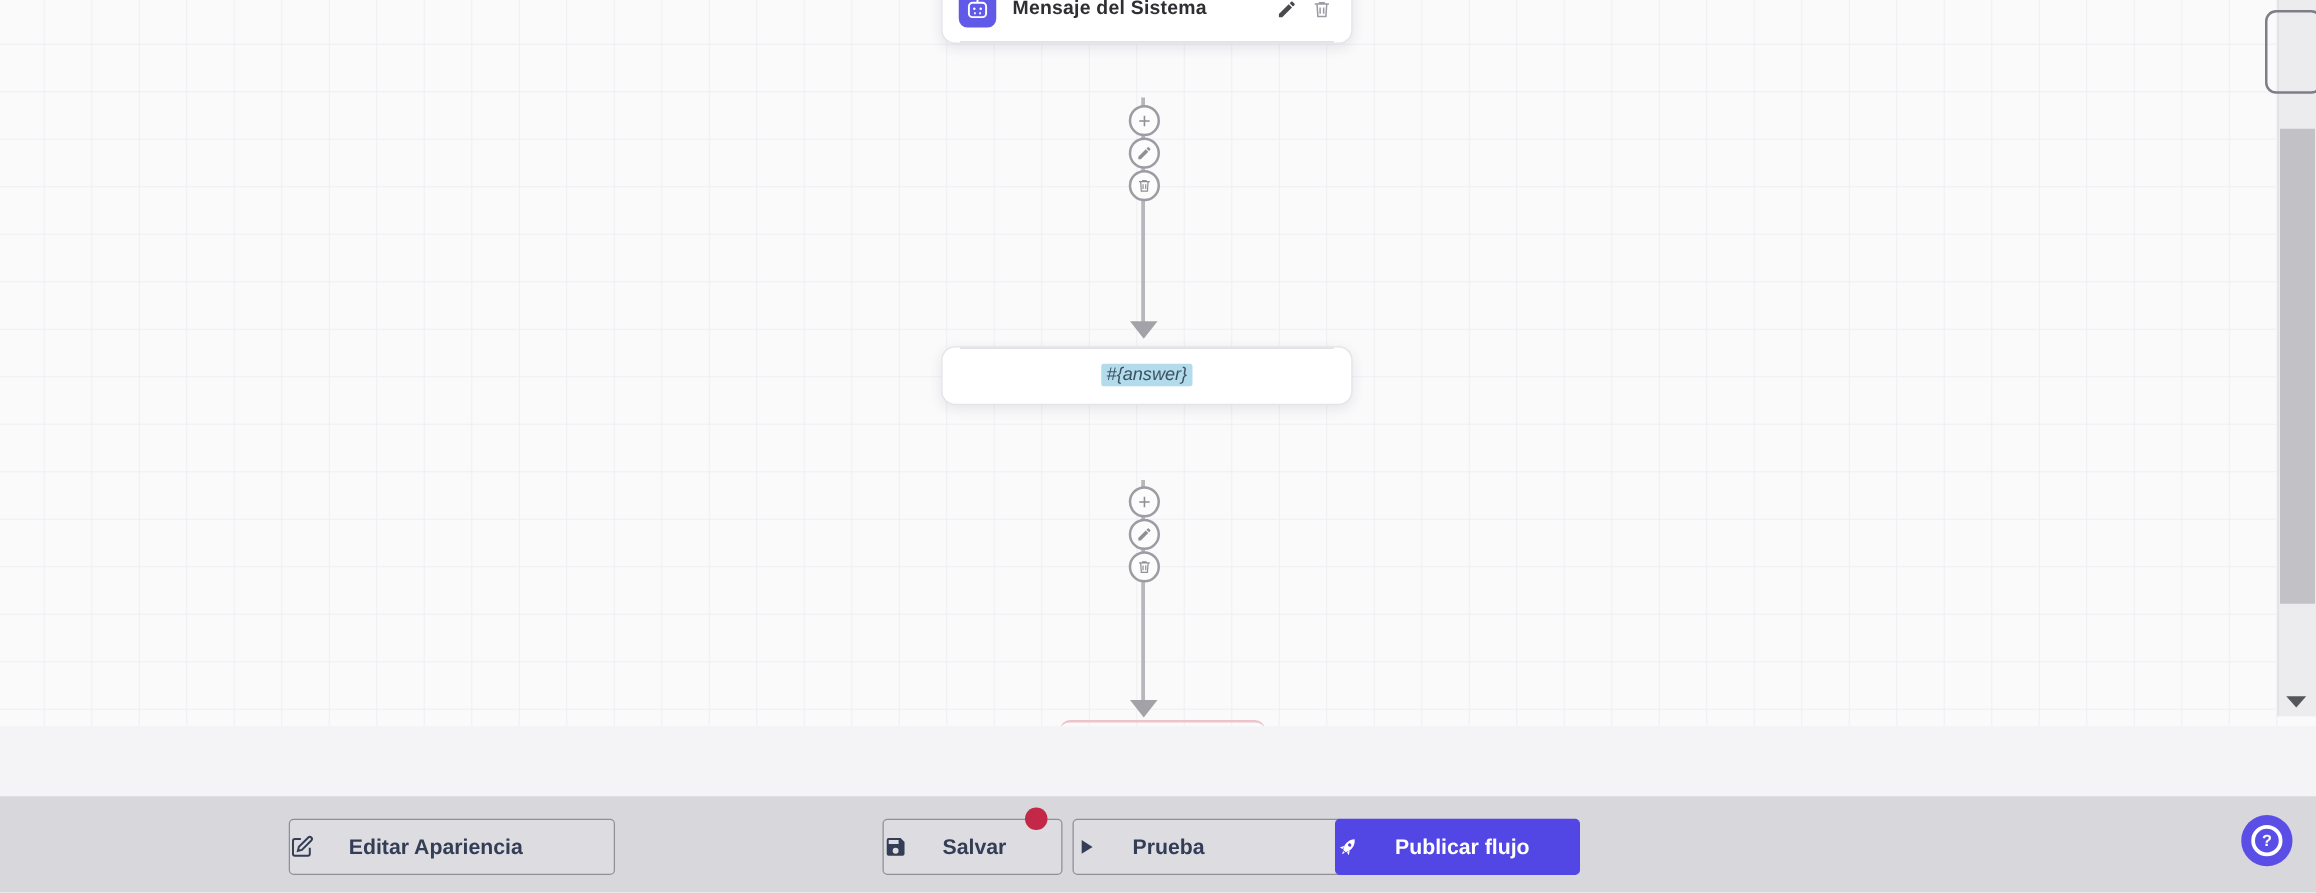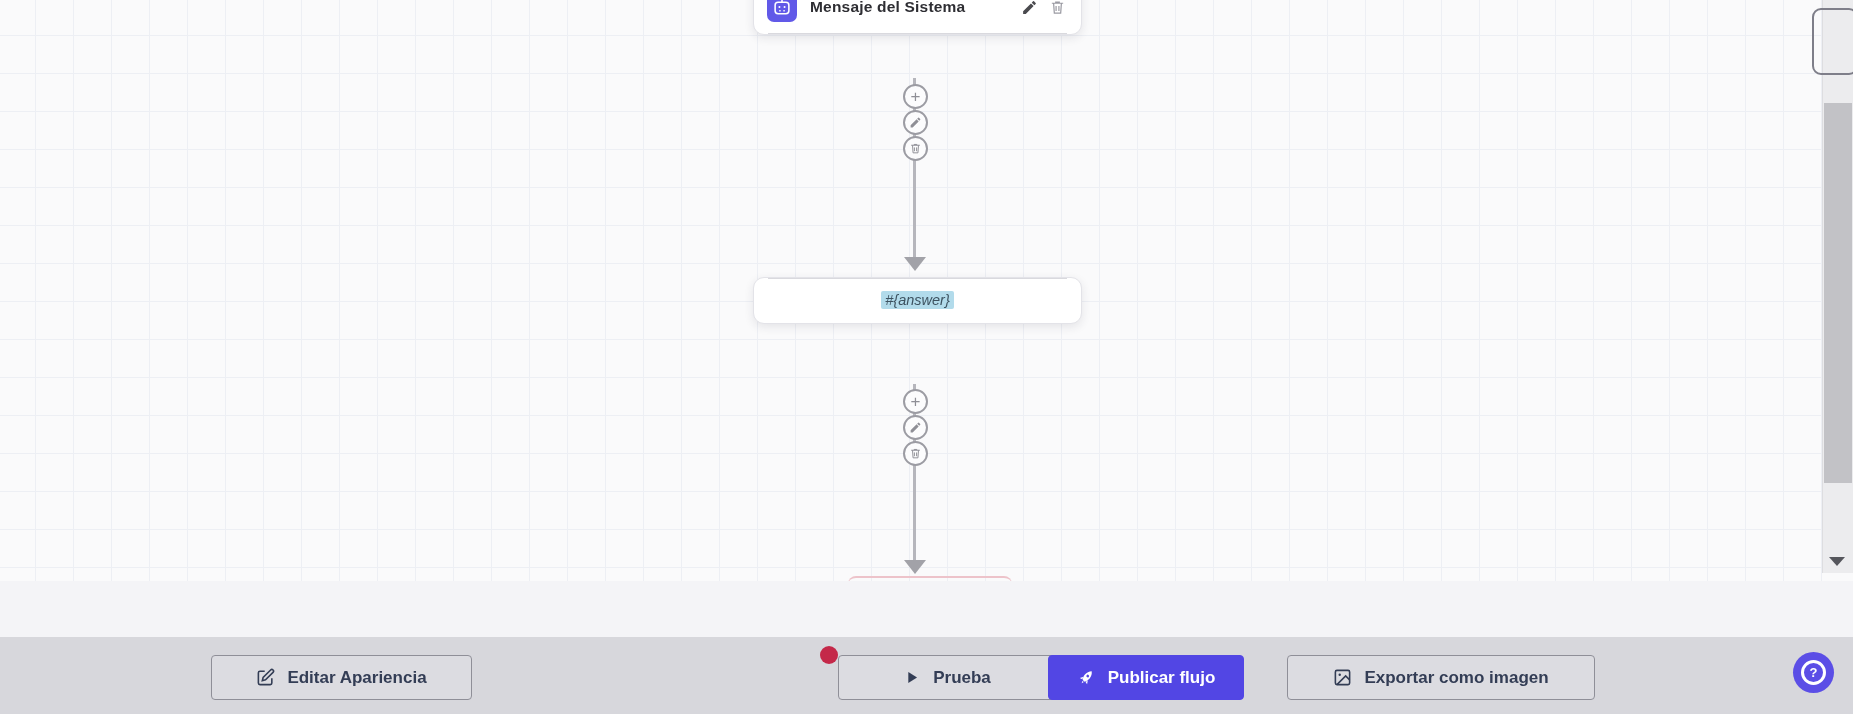--- a/index.html
+++ b/index.html
@@ -52,21 +52,21 @@
     border-top:2px solid #edc3ca; border-radius:9px 9px 0 0; }
 
   
   .band-light { position:absolute; left:0; top:581px; width:1853px; height:56px; background:#f4f4f7; }
   .toolbar { position:absolute; left:0; top:637px; width:1853px; height:77px; background:#d7d7dc; }
 
   
   .tb-btn { position:absolute; top:655px; height:45px; border:1px solid #8f8f98;
     border-radius:4px; background:#dcdce1; color:#333d55; font-weight:bold;
     font-size:17px; font-family:"Liberation Sans",sans-serif;
-    display:flex; align-items:center; justify-content:center; gap:12px; cursor:pointer; }
+    display:flex; align-items:center; justify-content:flex-start; gap:28px; cursor:pointer;margin-left:20px; }
   .tb-btn svg { width:19px; height:19px; flex:0 0 auto; }
   .tb-btn.primary { background:#5246e4; border-color:#5246e4; color:#ffffff; }
   #btn-editar   { left:211px; width:261px; }
   #btn-recargar { left:483px; width:192px; }
   #btn-salvar   { left:686px; width:144px; }
   #btn-prueba   { left:838px; width:217px; }
   #btn-publicar { left:1048px; width:196px; }
   #btn-exportar { left:1287px; width:308px; }
   .badge-dot { position:absolute; left:820px; top:646px; width:18px; height:18px;
     border-radius:50%; background:#c42849; z-index:5; }
@@ -180,48 +180,46 @@
 
   <button class="tb-btn" id="btn-editar">
     <svg viewBox="0 0 24 24" fill="none" stroke="currentColor" stroke-width="2">
       <path d="M11 4H5a2 2 0 0 0-2 2v13a2 2 0 0 0 2 2h13a2 2 0 0 0 2-2v-6"></path>
       <path d="M18.5 2.5a2.12 2.12 0 0 1 3 3L12 15l-4 1 1-4 9.5-9.5z"></path>
     </svg>
     <span>Editar Apariencia</span>
   </button>
 
 
+  <button class="tb-btn" id="btn-salvar">
+    <svg viewBox="0 0 24 24" fill="currentColor">
+      <path d="M17 3H5a2 2 0 0 0-2 2v14a2 2 0 0 0 2 2h14a2 2 0 0 0 2-2V7l-4-4zm-5 16a3 3 0 1 1 0-6 3 3 0 0 1 0 6zm3-10H5V5h10v4z"></path>
+    </svg>
+    <span>Salvar</span>
+  </button>
   <div class="badge-dot"></div>
 
   <button class="tb-btn" id="btn-prueba">
     <svg viewBox="0 0 24 24" fill="currentColor">
       <path d="M8 5v14l11-7z"></path>
     </svg>
     <span>Prueba</span>
   </button>
 
   <button class="tb-btn primary" id="btn-publicar">
     <svg viewBox="0 0 24 24" fill="currentColor">
       <g transform="rotate(40 12 12)">
         <path d="M12 1.8c2.4 2.1 3.9 5.3 3.9 8.7 0 2.7-.9 5.2-2.3 7.1h-3.2c-1.4-1.9-2.3-4.4-2.3-7.1 0-3.4 1.5-6.6 3.9-8.7z"></path>
         <circle cx="12" cy="9.6" r="1.7" fill="#5246e4"></circle>
         <path d="M8.6 13.5 6 18l3.2-.9zM15.4 13.5 18 18l-3.2-.9zM10.8 18.6h2.4L12 21.6z"></path>
       </g>
     </svg>
     <span>Publicar flujo</span>
   </button>
 
-  <button class="tb-btn" id="btn-exportar">
-    <svg viewBox="0 0 24 24" fill="none" stroke="currentColor" stroke-width="2">
-      <rect x="3" y="3" width="18" height="18" rx="2"></rect>
-      <circle cx="8.5" cy="8.5" r="1.5" fill="currentColor" stroke="none"></circle>
-      <path d="M21 15l-5-5L5 21"></path>
-    </svg>
-    <span>Exportar como imagen</span>
-  </button>
 
   <button class="help-fab">
     <span class="help-ring">?</span>
   </button>
 
   <div class="scroll-track"></div>
   <div class="scroll-thumb"></div>
   <div class="scroll-down"></div>
   <div class="corner-box"></div>
 

